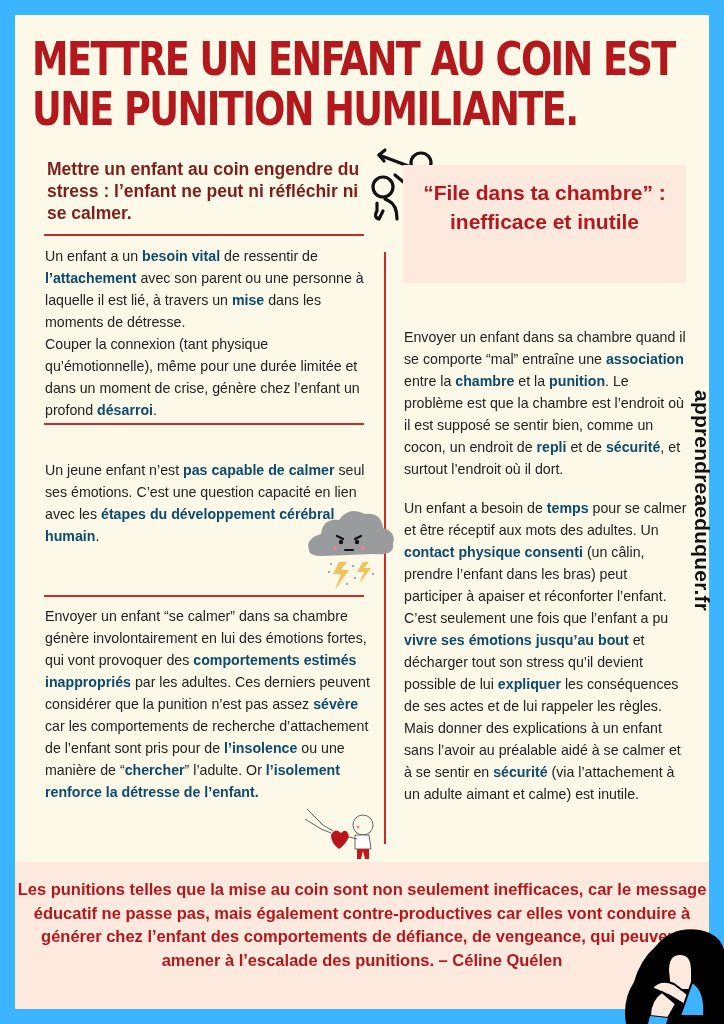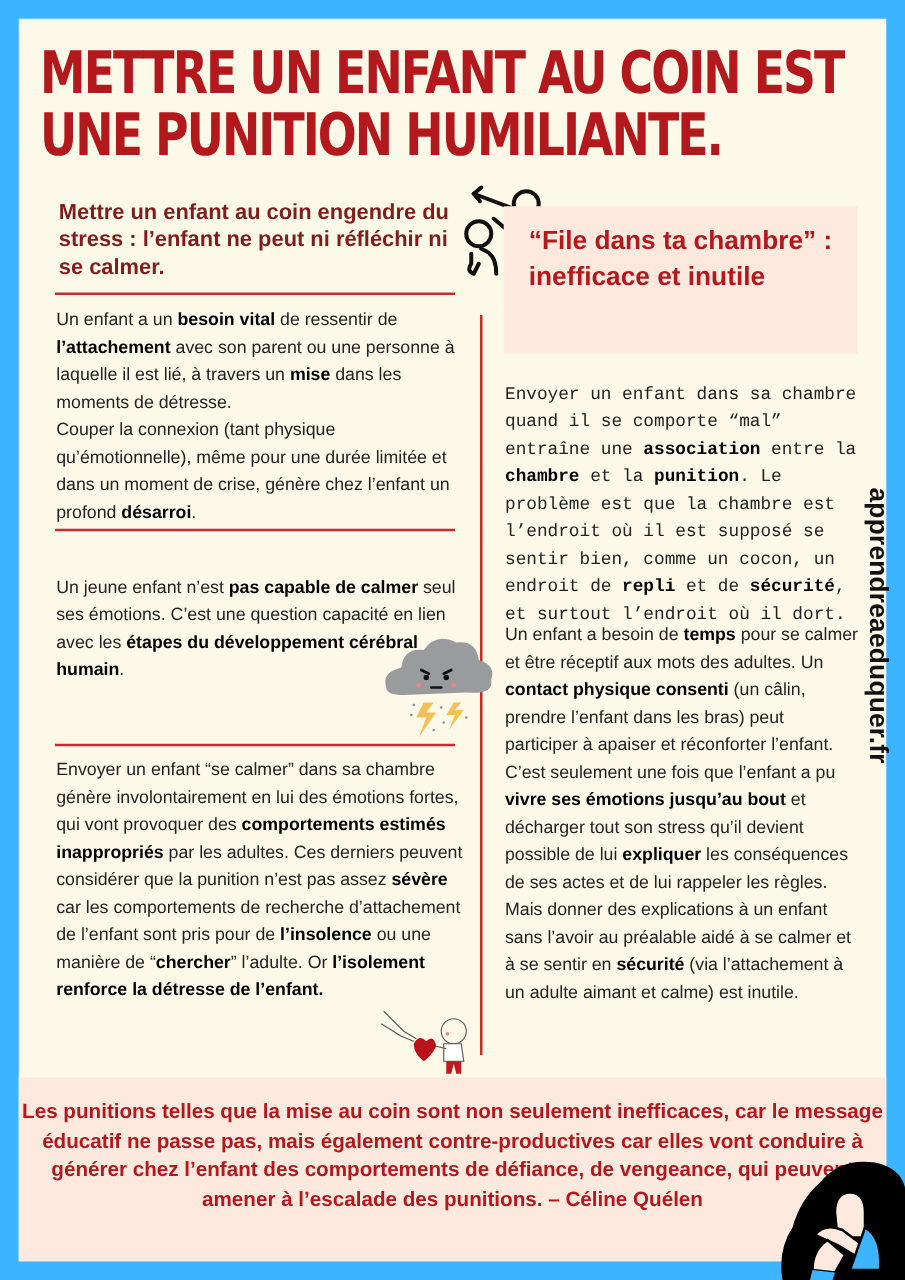--- a/index.html
+++ b/index.html
@@ -25,29 +25,29 @@
   .title span { display: block; }
   .left-lead {
     position: absolute; left: 47px; top: 158px; width: 330px;
     font-weight: bold; font-size: 17.5px; line-height: 22px; color: #7f1d1d;
   }
   .hline { position: absolute; height: 2px; background: #c92a2a; }
   .vline { position: absolute; width: 2px; background: #c92a2a; }
   .para {
     position: absolute; font-size: 14.2px; line-height: 22px; color: #222;
   }
-  .para b { color: #000000; }
+  .para b { color: #0c4a6e; }
   .callout {
     position: absolute; left: 403px; top: 165px; width: 283px; height: 118px;
     background: #fde9de;
   }
   .callout-text {
     position: absolute; left: 0; top: 13px; width: 283px;
-    text-align: left; color: #b3181c; font-weight: bold;
-    font-size: 21px; line-height: 29px; padding-left: 20px;
+    text-align: center; color: #b3181c; font-weight: bold;
+    font-size: 21px; line-height: 29px;
   }
   .footer {
     position: absolute; left: 15px; top: 862px; width: 694px; height: 147px;
     background: #fde9de;
   }
   .footer-text {
     position: absolute; left: 0; top: 16px; width: 694px;
     text-align: center; color: #b3181c; font-weight: bold;
     font-size: 16.5px; line-height: 23.5px;
   }
@@ -135,21 +135,21 @@
     <path d="M52 44 L52 54 L56 54 L58 46 L60 54 L64 54 L64 44 Z" fill="#c0181c" stroke="none"></path>
     <path d="M26 30 Q30 22 36 28 Q42 22 44 32 Q40 40 34 44 Q26 38 26 30 Z" fill="#b8121a" stroke="none"></path>
     <path d="M44 32 L52 34"></path>
   </svg>
 </div>
 
 <div class="callout">
   <div class="callout-text">“File dans ta chambre” : inefficace et inutile</div>
 </div>
 
-<div class="para" style="left:404px;top:305px;width:285px;font-family:Liberation Mono, monospace;">Envoyer un enfant dans sa chambre quand il se comporte “mal” entraîne une <b>association</b> entre la <b>chambre</b> et la <b>punition</b>. Le problème est que la chambre est l’endroit où il est supposé se sentir bien, comme un cocon, un endroit de <b>repli</b> et de <b>sécurité</b>, et surtout l’endroit où il dort.</div>
+<div class="para" style="left:404px;top:326px;width:285px;">Envoyer un enfant dans sa chambre quand il se comporte “mal” entraîne une <b>association</b> entre la <b>chambre</b> et la <b>punition</b>. Le problème est que la chambre est l’endroit où il est supposé se sentir bien, comme un cocon, un endroit de <b>repli</b> et de <b>sécurité</b>, et surtout l’endroit où il dort.</div>
 <div class="para" style="left:404px;top:497px;width:285px;">Un enfant a besoin de <b>temps</b> pour se calmer et être réceptif aux mots des adultes. Un <b>contact physique consenti</b> (un câlin, prendre l’enfant dans les bras) peut participer à apaiser et réconforter l’enfant. C’est seulement une fois que l’enfant a pu <b>vivre ses émotions jusqu’au bout</b> et décharger tout son stress qu’il devient possible de lui <b>expliquer</b> les conséquences de ses actes et de lui rappeler les règles. Mais donner des explications à un enfant sans l’avoir au préalable aidé à se calmer et à se sentir en <b>sécurité</b> (via l’attachement à un adulte aimant et calme) est inutile.</div>
 
 <div class="vertical-url">apprendreaeduquer.fr</div>
 
 <div class="footer">
   <div class="footer-text">Les punitions telles que la mise au coin sont non seulement inefficaces, car le message éducatif ne passe pas, mais également contre-productives car elles vont conduire à générer chez l’enfant des comportements de défiance, de vengeance, qui peuvent amener à l’escalade des punitions. – Céline Quélen</div>
 </div>
 
 <div style="position:absolute;left:620px;top:920px;width:104px;height:104px;">
   <svg width="104" height="104" viewBox="0 0 104 104">

